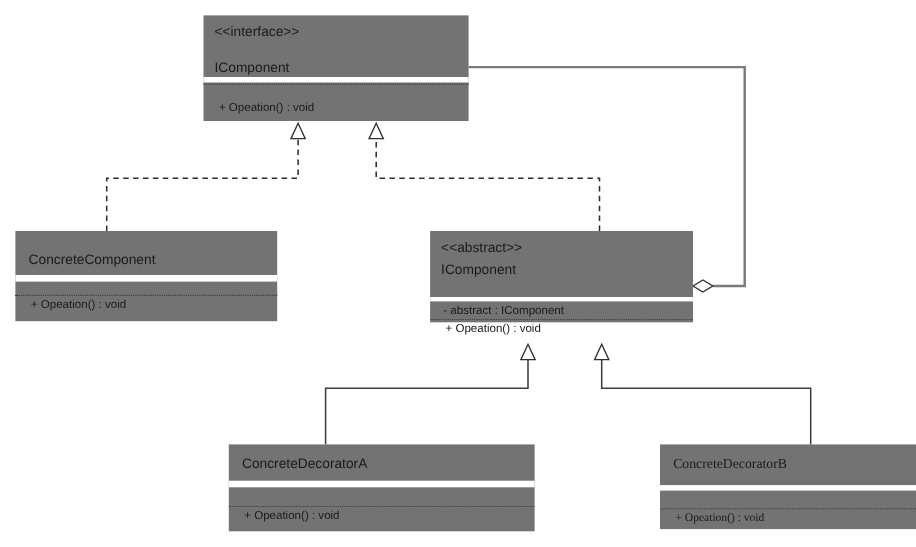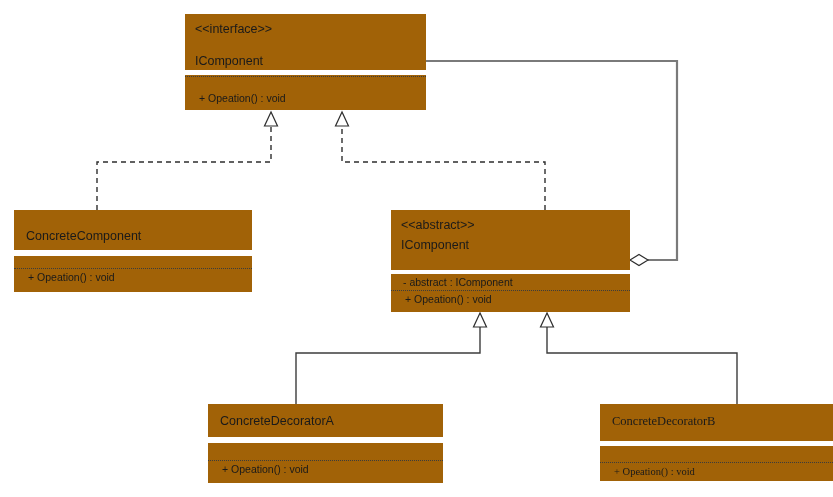--- a/index.html
+++ b/index.html
@@ -13,21 +13,21 @@
   }
   svg.lines { position: absolute; left: 0; top: 0; width: 833px; height: 497px; }
   .dash   { fill: none; stroke: #2e2e2e; stroke-width: 1.4; stroke-dasharray: 5 4; }
   .solid  { fill: none; stroke: #3c3c3c; stroke-width: 1.4; }
   .agg    { fill: none; stroke: #7a7a7a; stroke-width: 2.2; }
   .tri    { fill: #ffffff; stroke: #2e2e2e; stroke-width: 1.2; }
   .dia    { fill: #ffffff; stroke: #2e2e2e; stroke-width: 1.2; }
 
   .uml-class {
     position: absolute;
-    background: #a16207;
+    background: #737373;
     color: #1a1a1a;
   }
   .stereotype, .cname {
     position: absolute;
     left: 10px;
     font-size: 12.5px;
     line-height: 14px;
     white-space: nowrap;
   }
   .sep {
@@ -89,30 +89,30 @@
     <div class="member" style="top:78px; left:14px">+ Opeation() : void</div>
   </div>
 
   <div class="uml-class" style="left:14px; top:210px; width:238px; height:82px;">
     <div class="cname" style="top:19px; left:12px">ConcreteComponent</div>
     <div class="sep" style="top:40px; height:6px"></div>
     <div class="dotline" style="top:58px"></div>
     <div class="member" style="top:61px; left:14px">+ Opeation() : void</div>
   </div>
 
-  <div class="uml-class" style="left:391px; top:210px; width:239px; height:102px;">
+  <div class="uml-class" style="left:391px; top:210px; width:239px; height:83px;">
     <div class="stereotype" style="top:8px">&lt;&lt;abstract&gt;&gt;</div>
     <div class="cname" style="top:28px">IComponent</div>
     <div class="sep" style="top:60px; height:4px"></div>
     <div class="member" style="top:66px; left:12px">- abstract : IComponent</div>
     <div class="dotline" style="top:80px"></div>
     <div class="member" style="top:83px; left:14px">+ Opeation() : void</div>
   </div>
 
-  <div class="uml-class" style="left:208px; top:404px; width:235px; height:79px;">
+  <div class="uml-class" style="left:208px; top:404px; width:278px; height:79px;">
     <div class="cname" style="top:10px; left:12px">ConcreteDecoratorA</div>
     <div class="sep" style="top:33px; height:6px"></div>
     <div class="dotline" style="top:56px"></div>
     <div class="member" style="top:59px; left:14px">+ Opeation() : void</div>
   </div>
 
   <div class="uml-class" style="left:600px; top:404px; width:237px; height:77px;font-family:Liberation Serif, serif;">
     <div class="cname" style="top:10px; left:12px">ConcreteDecoratorB</div>
     <div class="sep" style="top:37px; height:5px"></div>
     <div class="dotline" style="top:58px"></div>

